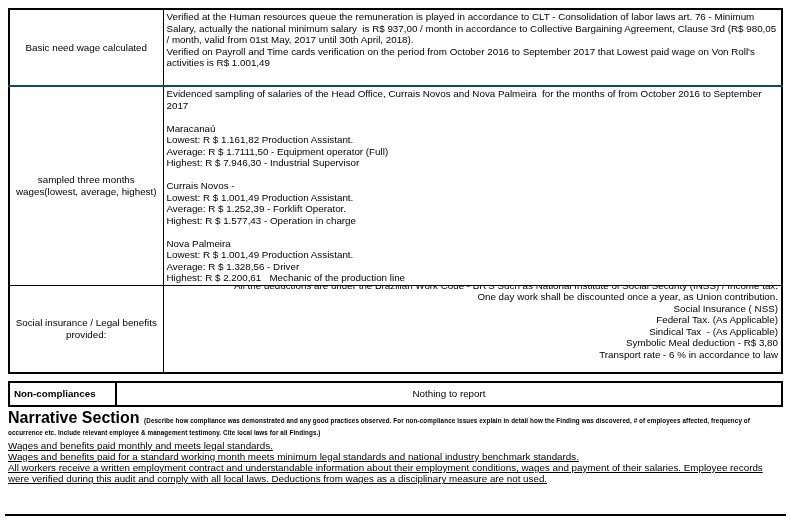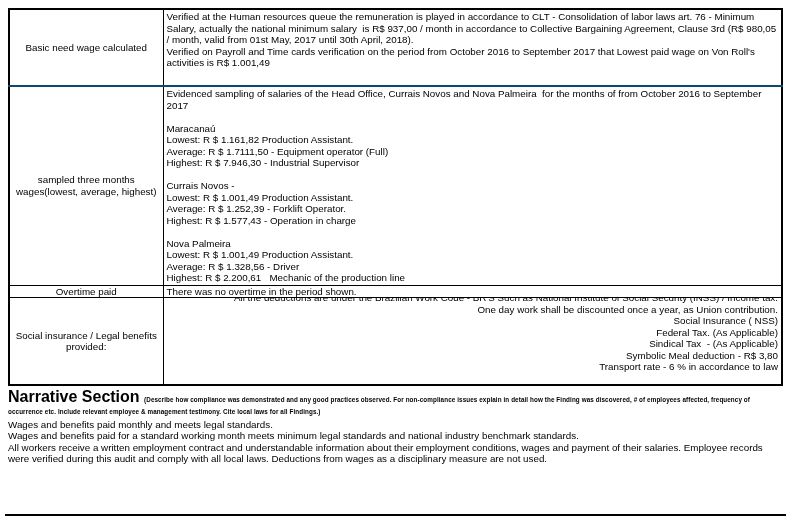--- a/index.html
+++ b/index.html
@@ -81,20 +81,21 @@
   }
   .nar-desc {
     font-weight: bold;
     font-size: 6.3px;
     letter-spacing: 0.1px;
   }
   .nar-body { margin-top: 3px; }
   .nar-para {
     font-size: 9.8px;
     line-height: 11.3px;
+    text-decoration: underline;
   }
   .bottom-rule {
     position: absolute;
     left: 5px; right: 4px;
     top: 514px;
     border-top: 2px solid #000;
   }
 </style>
 </head>
 <body>
@@ -125,43 +126,45 @@
 Lowest: R $ 1.001,49 Production Assistant.
 Average: R $ 1.252,39 - Forklift Operator.
 Highest: R $ 1.577,43 - Operation in charge
 
 Nova Palmeira
 Lowest: R $ 1.001,49 Production Assistant.
 Average: R $ 1.328,56 - Driver
 Highest: R $ 2.200,61   Mechanic of the production line</div>
         </td>
       </tr>
-      <tr class="r4">
-        <td class="label">Overtime paid</td>
-        <td class="content">
-          <div class="pre">There was no overtime in the period shown.</div>
-        </td>
-      </tr>
       <tr class="r5">
         <td class="label">Social insurance / Legal benefits provided:</td>
         <td class="content">
           <div class="r5wrap">
             <div class="clipped-line">All the deductions are under the Brazilian Work Code - BR'S Such as National Institute of Social Security (INSS) / Income tax.</div>
             <div class="pre">One day work shall be discounted once a year, as Union contribution.
 Social Insurance ( NSS)
 Federal Tax. (As Applicable)
 Sindical Tax  - (As Applicable)
 Symbolic Meal deduction - R$ 3,80
 Transport rate - 6 % in accordance to law</div>
           </div>
         </td>
       </tr>
     </tbody>
       </table>
 
+    <table class="nc">
+      <tbody>
+          <tr>
+        <td class="nc-label">Non-compliances</td>
+        <td class="nc-content">Nothing to report</td>
+      </tr>
+    </tbody>
+      </table>
 
     <div class="narrative">
       <div class="nar-head">
         <span class="nar-title">Narrative Section</span>
         <span class="nar-desc">(Describe how compliance was demonstrated and any good practices observed. For non-compliance issues explain in detail how the Finding was discovered, # of employees affected, frequency of occurrence  etc. Include relevant employee &amp; management testimony. Cite local laws for all Findings.)</span>
       </div>
       <div class="nar-body">
         <div class="nar-para">Wages and benefits paid monthly and meets legal standards.</div>
         <div class="nar-para">Wages and benefits paid for a standard working month meets minimum legal standards and national industry benchmark standards.</div>
         <div class="nar-para">All workers receive a written employment contract and understandable information about their employment conditions, wages and payment of their salaries. Employee records were verified during this audit and comply with all local laws. Deductions from wages as a disciplinary measure are not used.</div>

